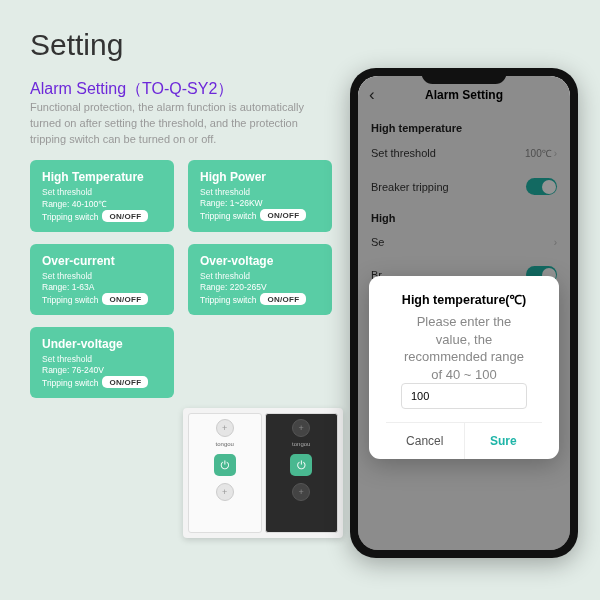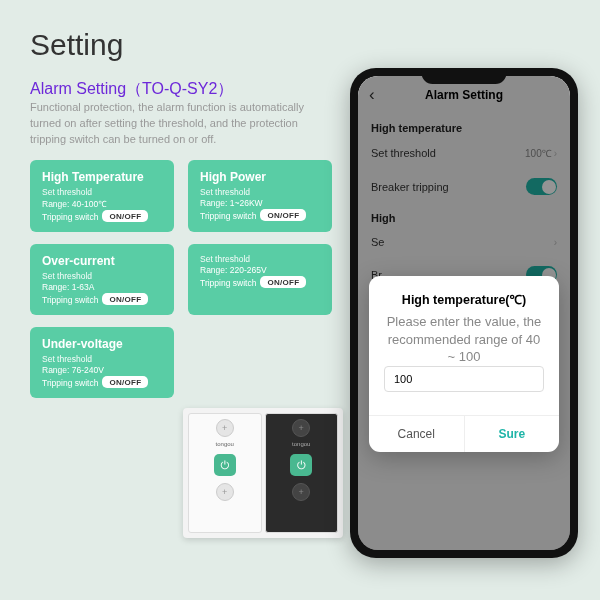--- a/index.html
+++ b/index.html
@@ -30,24 +30,24 @@
 .dim{position:absolute;inset:0;background:rgba(0,0,0,.42);z-index:3}
 .topbar{height:38px;display:flex;align-items:center;justify-content:center;position:relative;background:#f1f1f1}
 .back{position:absolute;left:11px;font-size:17px;color:#333}
 .tbtxt{font-size:12px;font-weight:600}
 .sec{font-size:11px;font-weight:700;padding:8px 13px 3px;color:#222}
 .row{background:#f1f1f1;display:flex;justify-content:space-between;align-items:center;padding:9px 13px;font-size:11px;color:#333}
 .row .v{color:#888;font-size:10px}
 .chev{color:#bbb;margin-left:2px;font-size:10px}
 .tog{width:31px;height:17px;border-radius:10px;background:#1fb5a8;position:relative}
 .tog::after{content:"";position:absolute;right:1.5px;top:1.5px;width:14px;height:14px;background:#fff;border-radius:50%}
-.dialog{position:absolute;left:11px;right:11px;top:200px;background:#fff;border-radius:11px;z-index:6;padding:15px 15px 0;box-shadow:0 6px 24px rgba(0,0,0,.25)}
+.dialog{position:absolute;left:11px;right:11px;top:200px;background:#fff;border-radius:11px;z-index:6;padding:15px 32px 0;box-shadow:0 6px 24px rgba(0,0,0,.25)}
 .dtitle{font-size:12.5px;font-weight:700;text-align:center;margin-bottom:5px}
 .dmsg{font-size:13px;color:#888;text-align:center;line-height:1.35;}
-.dinput{width:100%;border:1px solid #ddd;border-radius:4px;padding:6px 9px;font-size:11px;margin-bottom:23px}
+.dinput{width:100%;border:1px solid #ddd;border-radius:4px;padding:6px 9px;font-size:11px;margin-bottom:13px}
 .dbtns{display:flex;border-top:1px solid #eee;margin:0 -15px}
 .dbtn{flex:1;text-align:center;padding:11px 0;font-size:12px}
 .dbtn.cancel{color:#555;border-right:1px solid #eee}
 .dbtn.sure{color:#1fb5a8;font-weight:600}
 </style>
 </head>
 <body>
 
 <div class="header">
   <div class="title">Setting</div>
@@ -80,20 +80,21 @@
     <div class="card">
       <h3>Over-current</h3>
       <div class="l1">Set threshold</div>
       <div class="l2"><span>Range: </span><b>1-63A</b></div>
       <div class="l3">
           <span>Tripping switch</span>
           <span class="pill">ON/OFF</span>
         </div>
     </div>
     <div class="card">
+      <h3>Over-voltage</h3>
       <div class="l1">Set threshold</div>
       <div class="l2"><span>Range: </span><b>220-265V</b></div>
       <div class="l3">
           <span>Tripping switch</span>
           <span class="pill">ON/OFF</span>
         </div>
     </div>
   </div>
   <div class="card-row">
     <div class="card">

